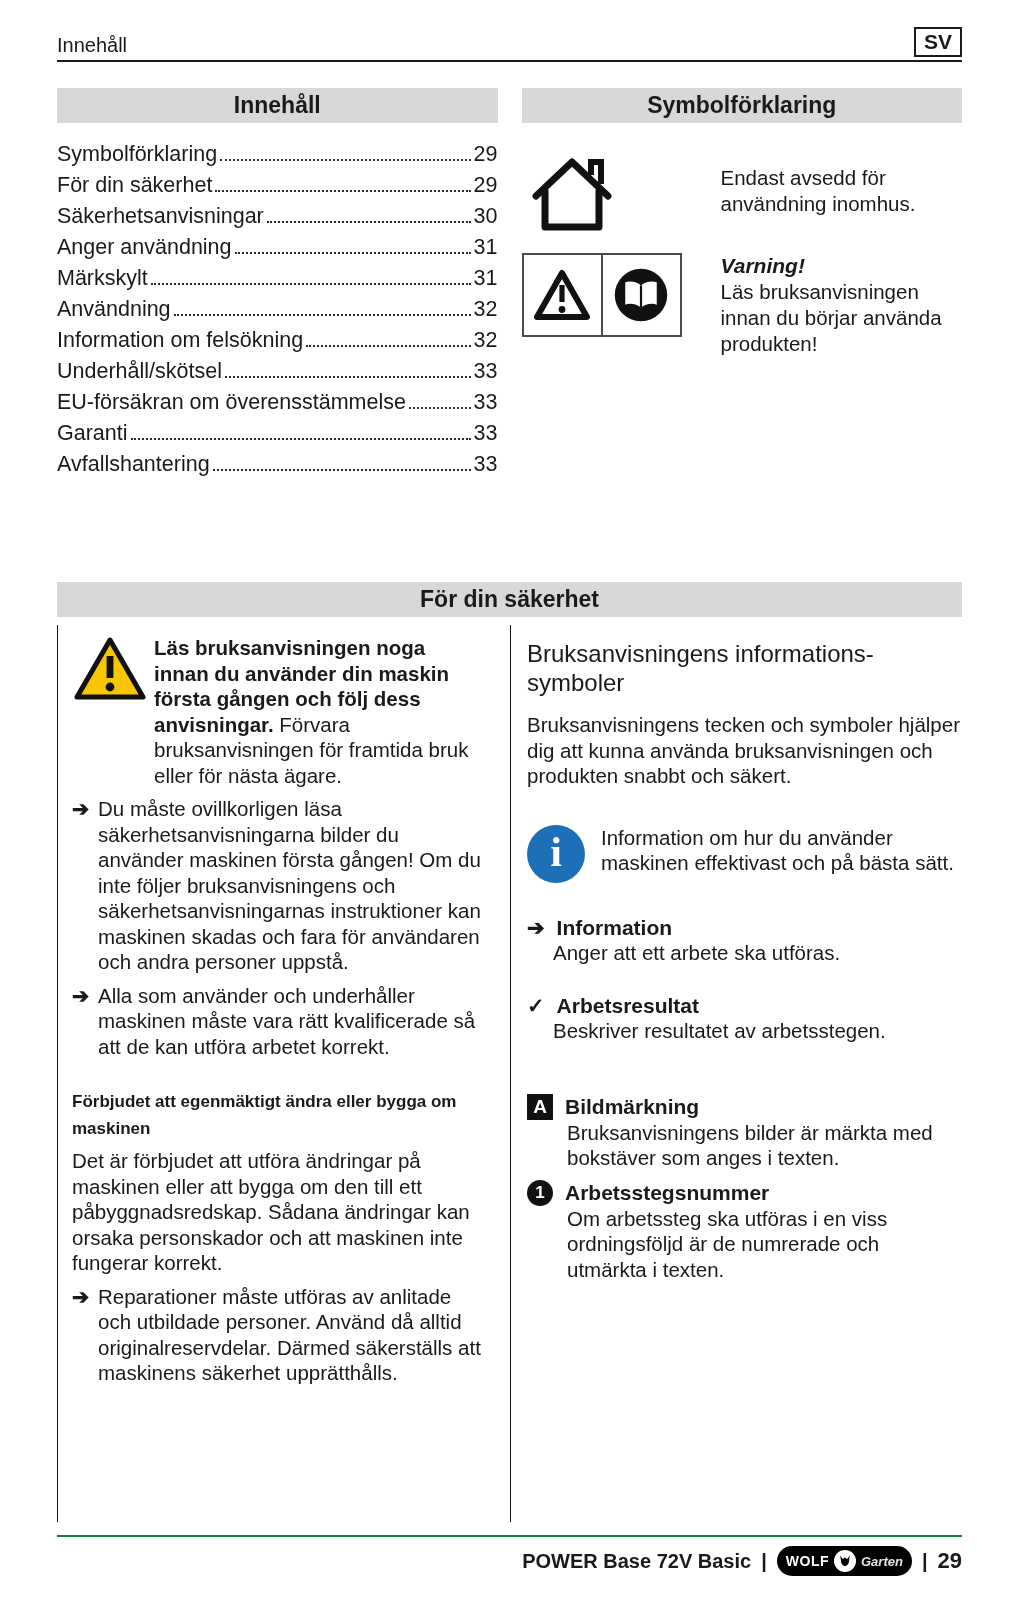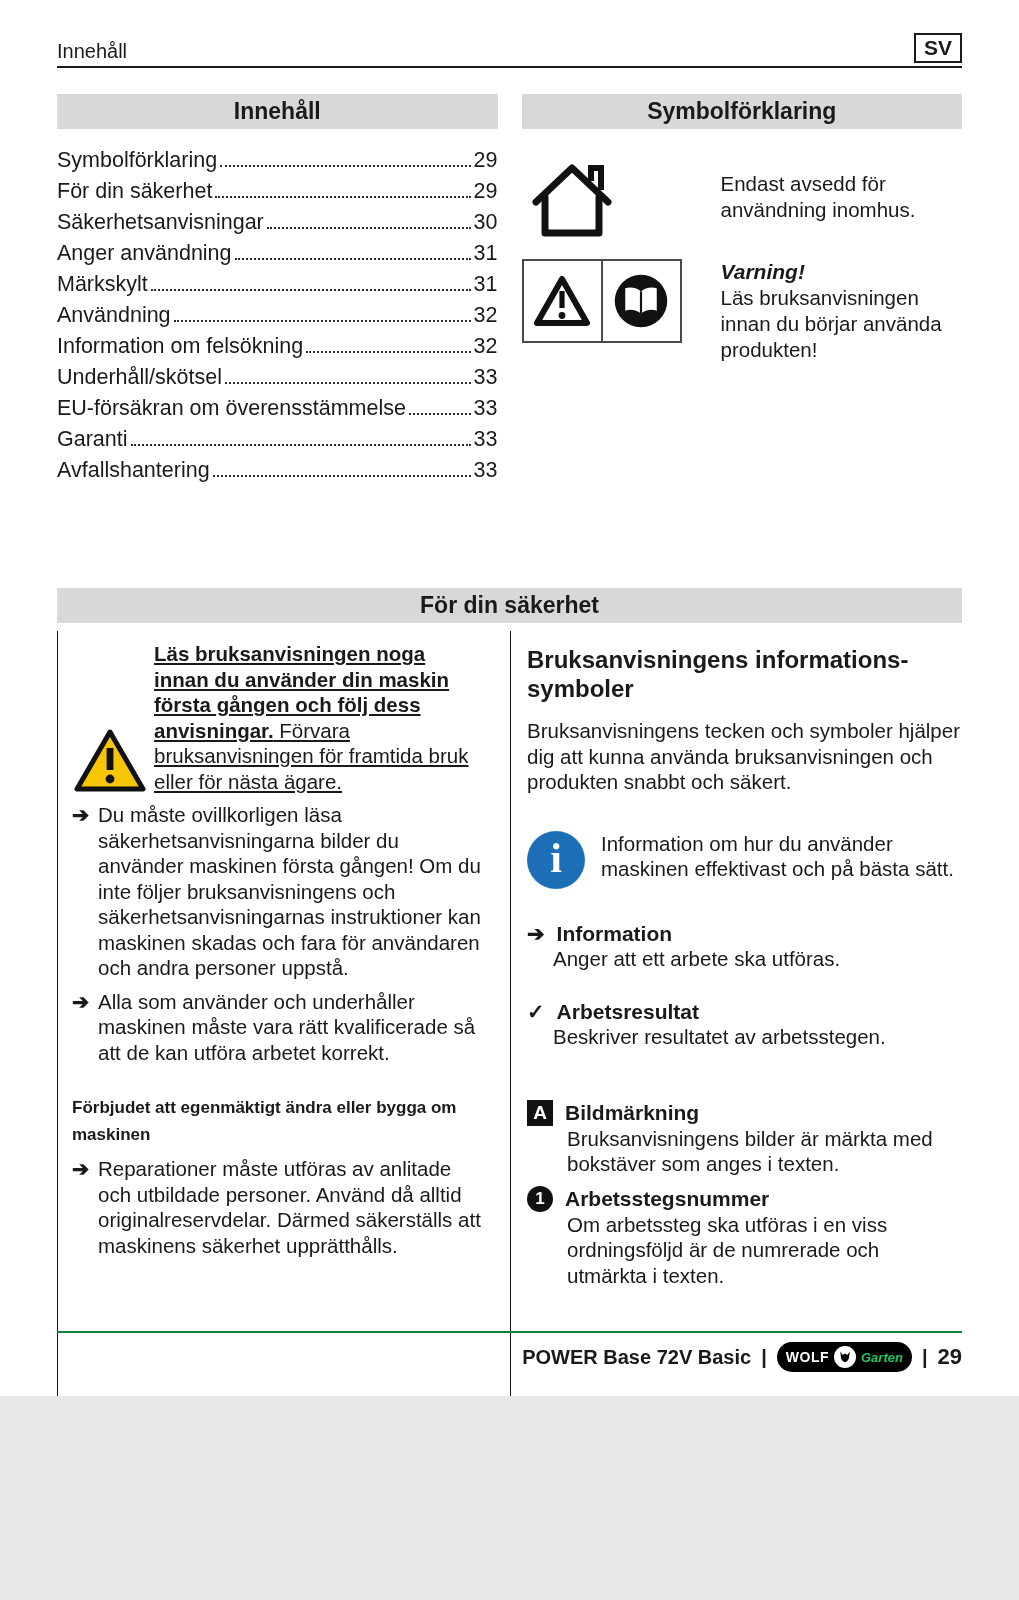--- a/index.html
+++ b/index.html
@@ -1,18 +1,18 @@
 <!DOCTYPE html>
 <html lang="sv"><head>
 <meta charset="utf-8">
 <style>
   * { margin:0; padding:0; box-sizing:border-box; }
   html,body { background:#e8e8e8; }
   body { font-family:"Liberation Sans", sans-serif; color:#1a1a1a; }
-  .page { position:relative; width:1019px; height:1396px; margin:0 auto; background:#fff; padding:9px 57px; overflow:hidden; }
+  .page { position:relative; width:1019px; height:1600px; margin:0 auto; background:#fff; padding:3px 57px; overflow:hidden; }
 
   
   .running-header { display:flex; justify-content:space-between; align-items:flex-end; padding-top:24px; padding-bottom:3px; border-bottom:2px solid #1a1a1a; }
   .running-title { font-size:20px; }
   .lang-badge { border:2px solid #1a1a1a; font-weight:bold; font-size:21px; line-height:26px; padding:0 8px; background:#fff; }
 
   
   .cols { display:flex; gap:24px; margin-top:26px; }
   .col { flex:1; min-width:0; }
   .bar { background:#d8d8d8; text-align:center; font-weight:bold; font-size:23px; padding:4px 0; }
@@ -34,31 +34,31 @@
   .house-slot { padding-left:6px; }
 
   
   .safety-bar { margin-top:102px; }
   .safety-body { display:flex; margin-top:8px; height:897px; overflow:hidden; border-left:1px solid #111; }
   .safety-col { width:50%; min-width:0; }
   .safety-col.leftcol  { padding:10px 26px 0 14px; }
   .safety-col.rightcol { border-left:1px solid #111; padding:8px 0 0 16px; }
   .safety-col { font-size:20.5px; line-height:25.5px; }
 
-  .intro { display:flex; align-items:flex-end;text-decoration:underline; }
+  .intro { display:flex; align-items:flex-start; }
   .tri-icon { flex:none; width:78px; margin-right:4px; display:flex; justify-content:flex-start; }
   .b { font-weight:bold; }
 
   .bullet { position:relative; padding-left:26px; margin-top:8px; }
   .bullet .arrow { position:absolute; left:0; top:0; font-weight:bold; }
 
   .subhead { font-size:17px; line-height:27px; font-weight:bold; margin-top:29px; }
   .para { margin-top:6px; }
 
-  .right-head { font-size:24px; line-height:29px; font-weight:bold; margin-top:6px; }
+  .right-head { font-size:24px; line-height:29px; font-weight:normal; margin-top:6px; }
   .intro-p { margin-top:15px; }
 
   .info-block { display:flex; margin-top:36px; gap:16px; }
   .info-icon { width:58px; height:58px; border-radius:50%; background:#1d70b8; display:flex; align-items:center; justify-content:center; flex:none; }
   .info-i { color:#fff; font-family:"Liberation Serif", serif; font-weight:bold; font-size:42px; line-height:1; transform:translateY(-2px); }
   .item-title { font-weight:bold; font-size:21px; }
 
   .marked-item { margin-top:30px; }
   .marked-item .item-head { display:flex; align-items:center; gap:12px; }
   .marked-item .item-body { padding-left:26px; }
@@ -70,21 +70,21 @@
   .mt-num { margin-top:9px; }
   .marker-square { width:26px; height:26px; background:#111; color:#fff; font-weight:bold; font-size:19px; display:flex; align-items:center; justify-content:center; flex:none; }
   .marker-circle { width:26px; height:26px; border-radius:50%; background:#111; color:#fff; font-weight:bold; font-size:17px; display:flex; align-items:center; justify-content:center; flex:none; }
 
   
   .footer { position:absolute; left:57px; right:57px; bottom:24px; border-top:2px solid #15803d; padding-top:9px; display:flex; justify-content:flex-end; align-items:center; gap:10px; font-weight:bold; font-size:20px; }
   .page-num { font-size:22px; }
   .logo { display:inline-flex; align-items:center; background:#000; border-radius:16px; height:30px; padding:0 9px; gap:5px; }
   .logo-wolf { color:#fff; font-weight:bold; font-size:14px; letter-spacing:.5px; }
   .logo-circle { width:22px; height:22px; background:#fff; border-radius:50%; display:flex; align-items:center; justify-content:center; }
-  .logo-garten { color:#22c55e; font-weight:bold; font-style:italic; font-size:13px; }
+  .logo-garten { color:#e5e5e5; font-weight:bold; font-style:italic; font-size:13px; }
 </style>
 </head>
 <body>
 
 <div class="page">
 
   <div class="running-header">
     <span class="running-title">Innehåll</span>
     <span class="lang-badge">SV</span>
   </div>
@@ -206,20 +206,21 @@
             <circle cx="38" cy="52" r="4.4" fill="#111"></circle>
           </svg>
         </span>
         <p class="intro-text"><span class="b">Läs bruksanvisningen noga innan du använder din maskin första gången och följ dess anvisningar.</span><span> Förvara bruksanvisningen för framtida bruk eller för nästa ägare.</span></p>
       </div>
 
       <div class="bullet"><span class="arrow">➔</span><span>Du måste ovillkorligen läsa säkerhetsanvisningarna bilder du använder maskinen första gången! Om du inte följer bruksanvisningens och säkerhetsanvisningarnas instruktioner kan maskinen skadas och fara för användaren och andra personer uppstå.</span></div>
       <div class="bullet"><span class="arrow">➔</span><span>Alla som använder och underhåller maskinen måste vara rätt kvalificerade så att de kan utföra arbetet korrekt.</span></div>
 
       <h3 class="subhead">Förbjudet att egenmäktigt ändra eller bygga om maskinen</h3>
+      <p class="para">Det är förbjudet att utföra ändringar på maskinen eller att bygga om den till ett påbyggnadsredskap. Sådana ändringar kan orsaka personskador och att maskinen inte fungerar korrekt.</p>
 
       <div class="bullet"><span class="arrow">➔</span><span>Reparationer måste utföras av anlitade och utbildade personer. Använd då alltid originalreservdelar. Därmed säkerställs att maskinens säkerhet upprätthålls.</span></div>
     </div>
 
     <div class="safety-col rightcol">
       <h2 class="right-head">Bruksanvisningens informations-symboler</h2>
       <p class="intro-p">Bruksanvisningens tecken och symboler hjälper dig att kunna använda bruksanvisningen och produkten snabbt och säkert.</p>
 
       <div class="info-block">
         <span class="info-icon">

